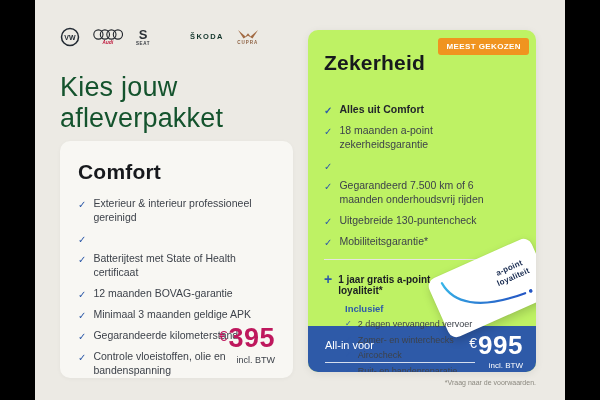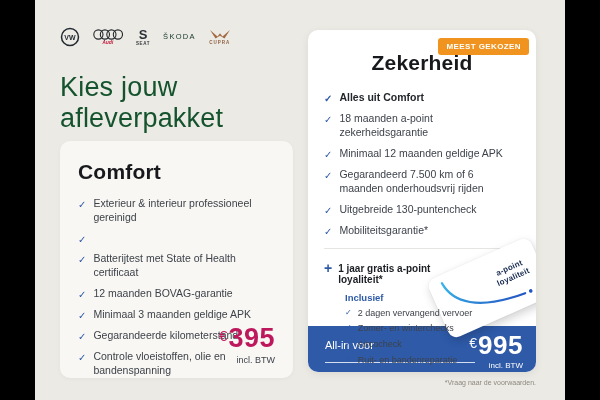--- a/index.html
+++ b/index.html
@@ -12,21 +12,21 @@
   }
   .stage { position:absolute; left:35px; top:0; width:530px; height:400px; background:#eceae4; }
 
   
   .brand-bar { position:absolute; left:25px; top:27px; display:flex; align-items:center; gap:13px; }
   .logo { display:flex; flex-direction:column; align-items:center; justify-content:center; line-height:1; }
   .logo .sub { font-size:4.5px; font-weight:bold; letter-spacing:.6px; margin-top:1.5px; }
   .logo-audi .sub { color:#bb0a30; letter-spacing:.2px; font-style:italic; }
   .logo-seat .sub { color:#33383e; }
   .logo-cupra .sub { color:#8c5f3f; letter-spacing:1px; }
-  .skoda-text { font-size:7.5px; font-weight:normal; letter-spacing:1.3px; color:#12352b; }
+  .skoda-text { font-size:7.5px; font-weight:bold; letter-spacing:1.3px; color:#12352b;margin-left:27px; }
 
   
   .page-title {
     position:absolute; left:25px; top:72px; width:240px;
     font-size:27px; line-height:1.14; font-weight:500; color:#14532d; letter-spacing:.2px;
   }
 
   
   ul.checks { list-style:none; }
   ul.checks li { display:flex; gap:7px; margin-bottom:7.5px; font-size:10.5px; line-height:1.3; color:#3d424a; }
@@ -42,29 +42,29 @@
   .card-comfort h2 { font-size:21px; font-weight:bold; color:#17191d; margin-bottom:13px; letter-spacing:.2px; }
   .price-block { position:absolute; right:18px; bottom:13px; text-align:right; }
   .price-line { color:#be185d; }
   .price-line .cur { font-size:15px; font-weight:500; vertical-align:6px; margin-right:1px; }
   .price-line .amt { font-size:27px; font-weight:bold; letter-spacing:.5px; }
   .price-note { font-size:9px; color:#3d424a; margin-top:1px; }
 
   
   .card-zekerheid {
     position:absolute; left:273px; top:30px; width:228px; height:342px;
-    background:#ffffff; border-radius:10px; overflow:hidden;
+    background:#bef264; border-radius:10px; overflow:hidden;
     box-shadow:0 2px 8px rgba(0,0,0,.07);
   }
   .zk-inner { padding:15px 16px 0 16px; position:relative; }
   .badge {
     position:absolute; top:8px; right:7px; background:#f0941f; color:#fff;
     font-size:8px; font-weight:bold; letter-spacing:.4px; padding:4px 8px; border-radius:3px;
   }
-  .card-zekerheid h2 { font-size:21px; font-weight:bold; color:#17191d; margin:6px 0 16px 0; letter-spacing:.2px;text-align:center; }
+  .card-zekerheid h2 { font-size:21px; font-weight:bold; color:#17191d; margin:6px 0 28px 0; letter-spacing:.2px; }
   .divider { border:none; border-top:1px solid #e6e5e1; margin:10px 0 10px 0; }
 
   .extra-title { display:flex; align-items:baseline; gap:6px; margin-bottom:7px; }
   .extra-title .plus { color:#2e5aa8; font-size:14px; font-weight:bold; transform:translateY(1px); }
   .extra-title .t { font-size:10px; font-weight:bold; color:#1b1e23; }
   .extra-title .v { font-size:8.5px; color:#3d424a; white-space:nowrap; }
   .extra-title .v sup { font-size:5.5px; }
   .inclusief { margin-left:21px; font-size:9.5px; font-weight:bold; color:#2e5aa8; margin-bottom:5px; }
   ul.subchecks { list-style:none; margin-left:21px; position:relative; z-index:3; }
   ul.subchecks li { display:flex; gap:6px; margin-bottom:4.5px; font-size:9px; line-height:1.25; color:#3d424a; }
@@ -186,21 +186,20 @@
         <li class="strong">
             <span class="chk">✓</span>
             <span>Alles uit Comfort</span>
           </li>
         <li>
             <span class="chk">✓</span>
             <span>18 maanden a-point zekerheidsgarantie</span>
           </li>
         <li>
             <span class="chk">✓</span>
-            <span>Minimaal 12 maanden geldige APK</span>
           </li>
         <li>
             <span class="chk">✓</span>
             <span>Gegarandeerd 7.500 km of 6 maanden onderhoudsvrij rijden</span>
           </li>
         <li>
             <span class="chk">✓</span>
             <span>Uitgebreide 130-puntencheck</span>
           </li>
         <li>

